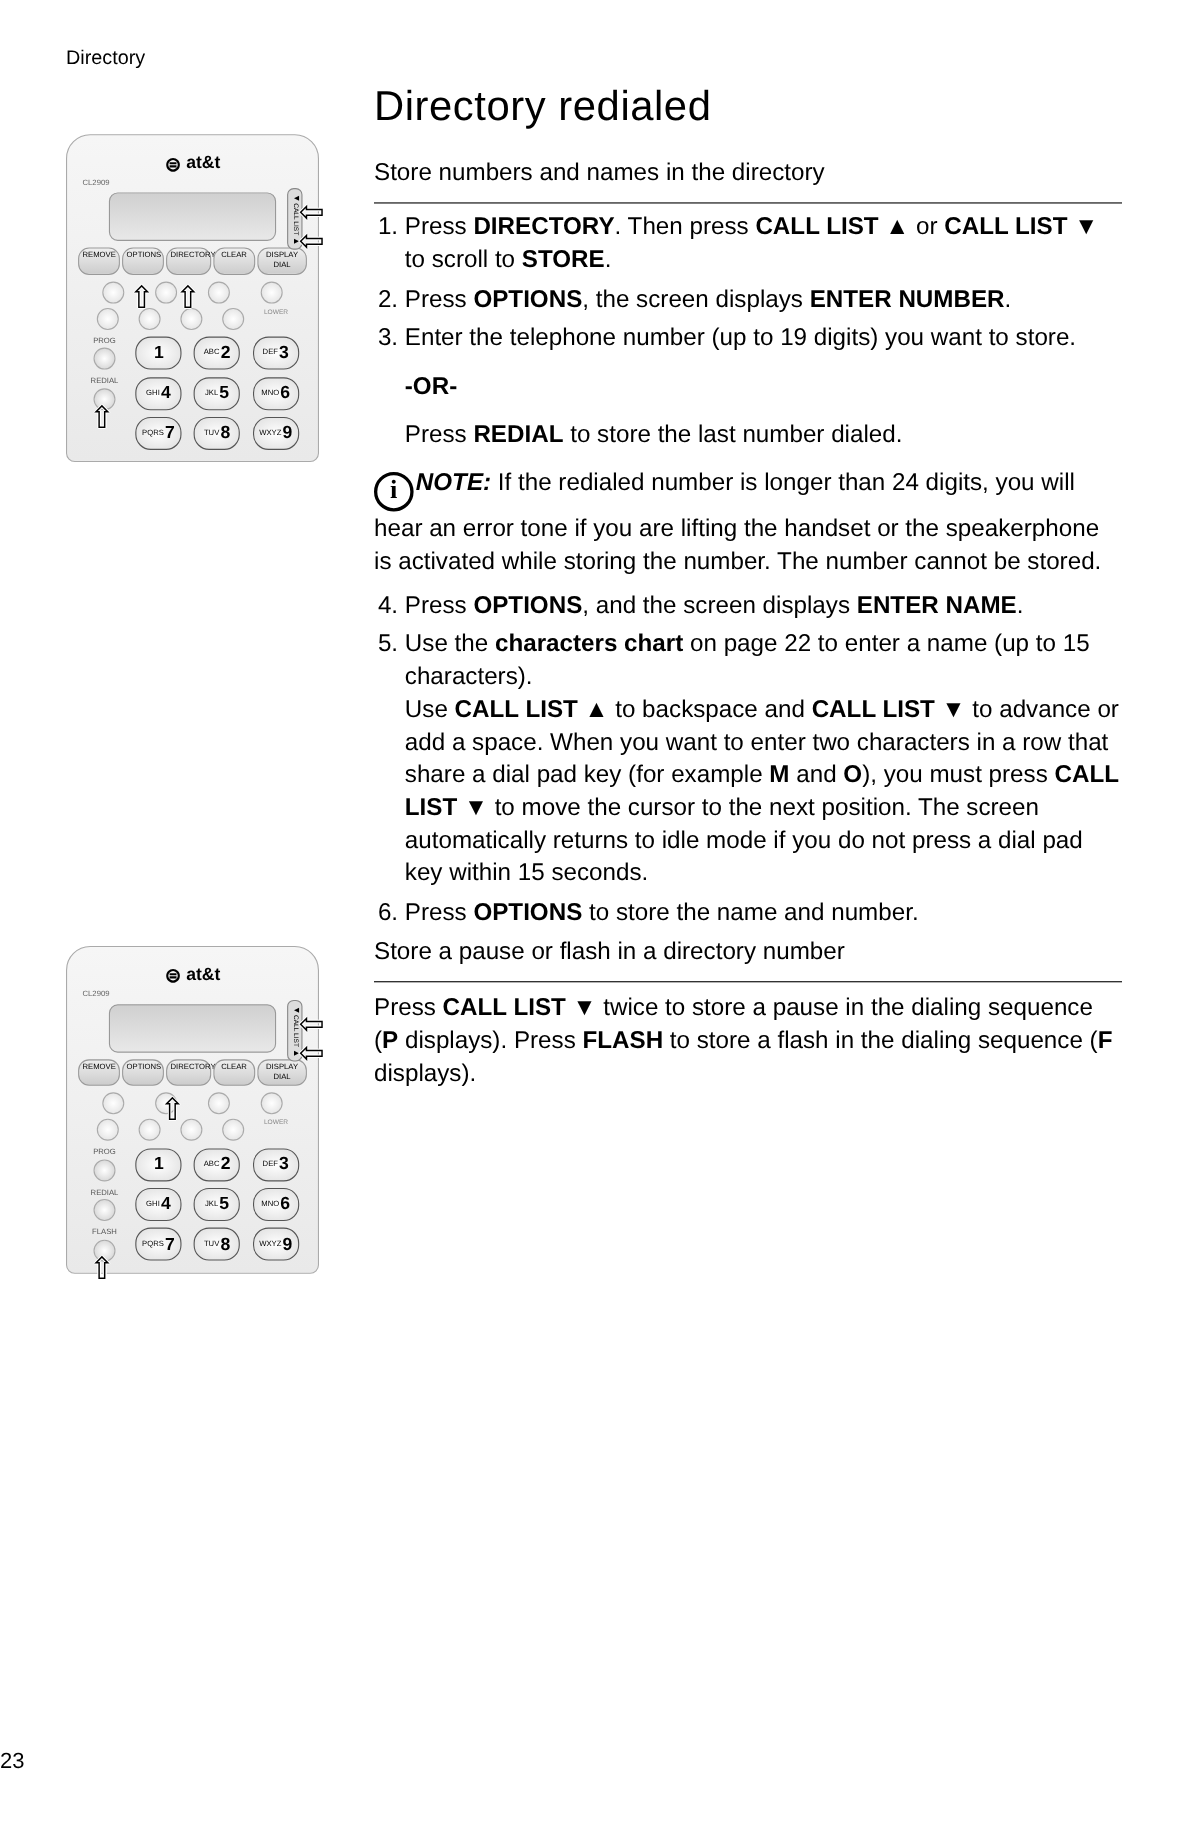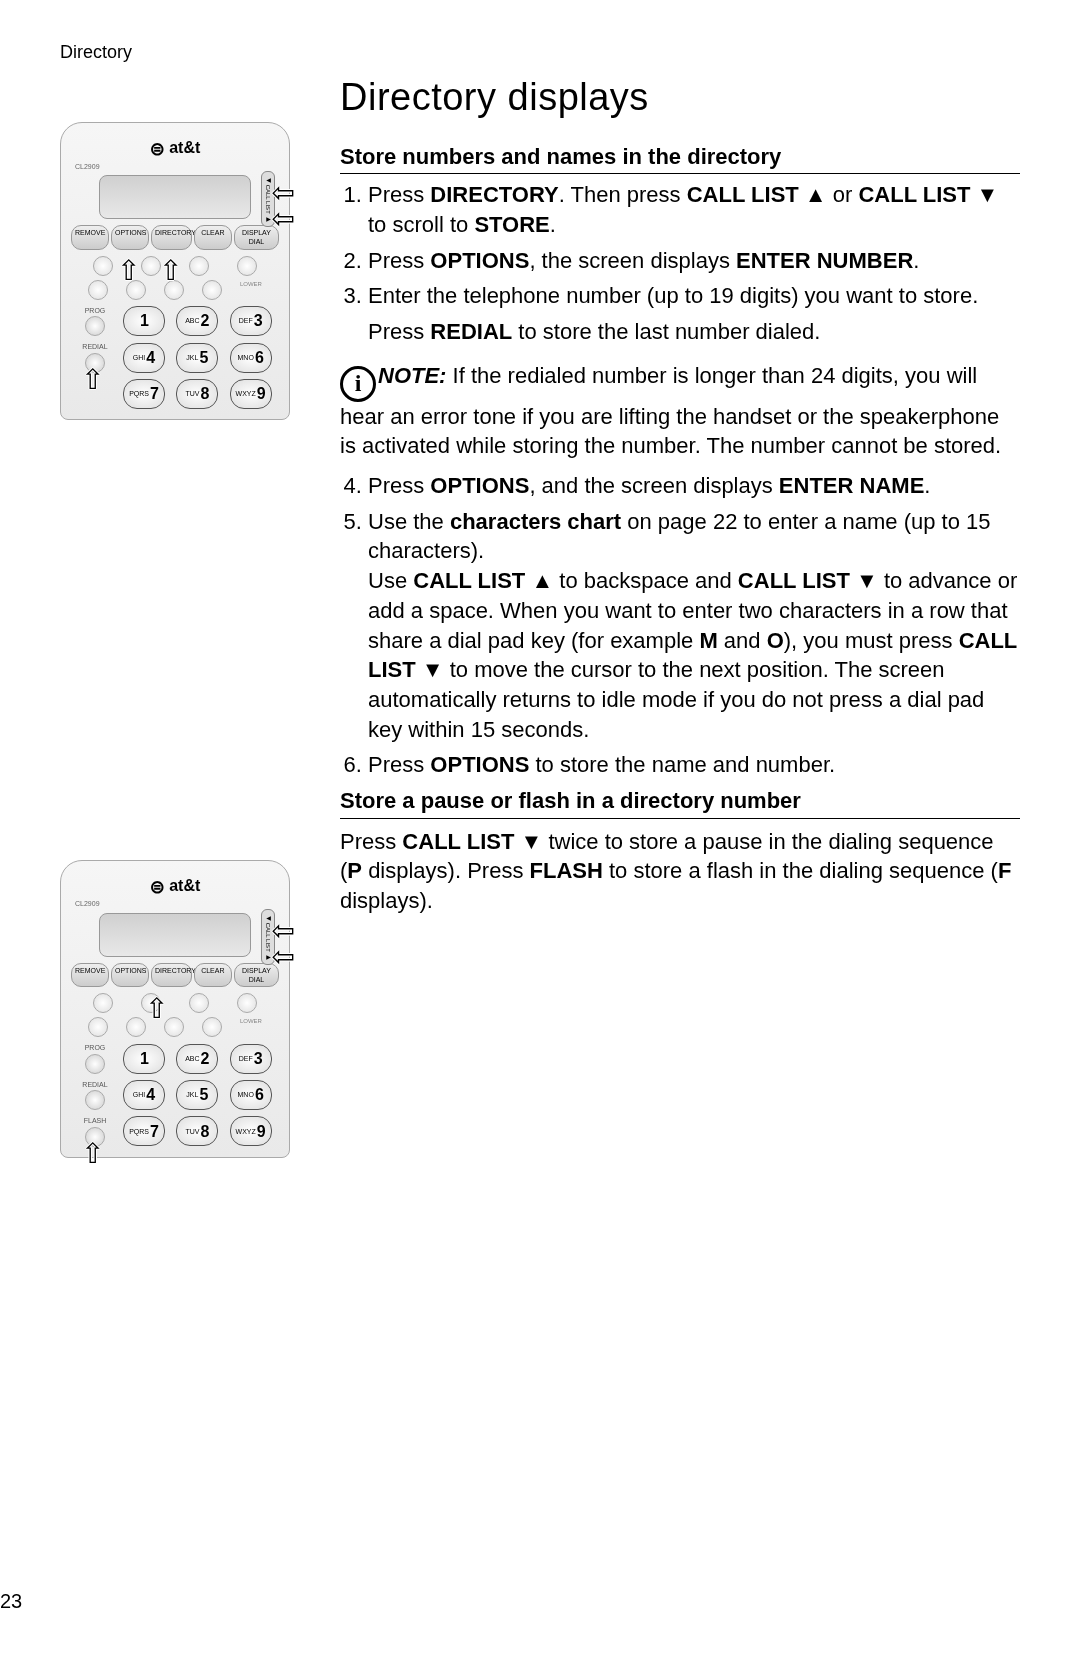--- a/index.html
+++ b/index.html
@@ -33,25 +33,25 @@
   .right-col {
     flex: 1;
   }
   h1 {
     font-weight: 300;
     font-size: 38px;
     margin: 0 0 18px 0;
     letter-spacing: 0.5px;
   }
   h2 {
-    font-weight: bold;
+    font-weight: normal;
     font-size: 22px;
     margin: 6px 0 6px 0;
     border-bottom: 1px solid #000;
-    padding-bottom: 2px;
+    padding-bottom: 13px;
   }
   ol {
     margin: 6px 0;
     padding-left: 28px;
   }
   ol li {
     margin-bottom: 6px;
   }
   .or {
     font-weight: bold;
@@ -370,30 +370,31 @@
         <div class="key">
             <span class="sub">WXYZ</span>
             <span class="num">9</span>
           </div>
       </div>
     </div>
 
   </div>
 
   <div class="right-col">
-    <h1>Directory displays</h1>
+    <h1>Directory redialed</h1>
 
     <h2>Store numbers and names in the directory</h2>
 
     <ol>
       <li><span>Press </span><b>DIRECTORY</b><span>. Then press </span><b>CALL LIST ▲</b><span> or </span><b>CALL LIST ▼</b><span> to scroll to </span><b>STORE</b><span>.</span></li>
       <li><span>Press </span><b>OPTIONS</b><span>, the screen displays </span><b>ENTER NUMBER</b><span>.</span></li>
       <li>Enter the telephone number (up to 19 digits) you want to store.</li>
     </ol>
 
+    <div class="or">-OR-</div>
 
     <div class="redial-line"><span>Press </span><b>REDIAL</b><span> to store the last number dialed.</span></div>
 
     <div class="note-block">
       <span class="info-icon">i</span><span class="note-label">NOTE:</span><span> If the redialed number is longer than 24 digits, you will hear an error tone if you are lifting the handset or the speakerphone is activated while storing the number. The number cannot be stored.</span>
     </div>
 
     <ol start="4">
       <li><span>Press </span><b>OPTIONS</b><span>, and the screen displays </span><b>ENTER NAME</b><span>.</span></li>
       <li><span>Use the </span><b>characters chart</b><span> on page 22 to enter a name (up to 15 characters).</span><br><span>Use </span><b>CALL LIST ▲</b><span> to backspace and </span><b>CALL LIST ▼</b><span> to advance or add a space. When you want to enter two characters in a row that share a dial pad key (for example </span><b>M</b><span> and </span><b>O</b><span>), you must press </span><b>CALL LIST ▼</b><span> to move the cursor to the next position. The screen automatically returns to idle mode if you do not press a dial pad key within 15 seconds.</span></li>

